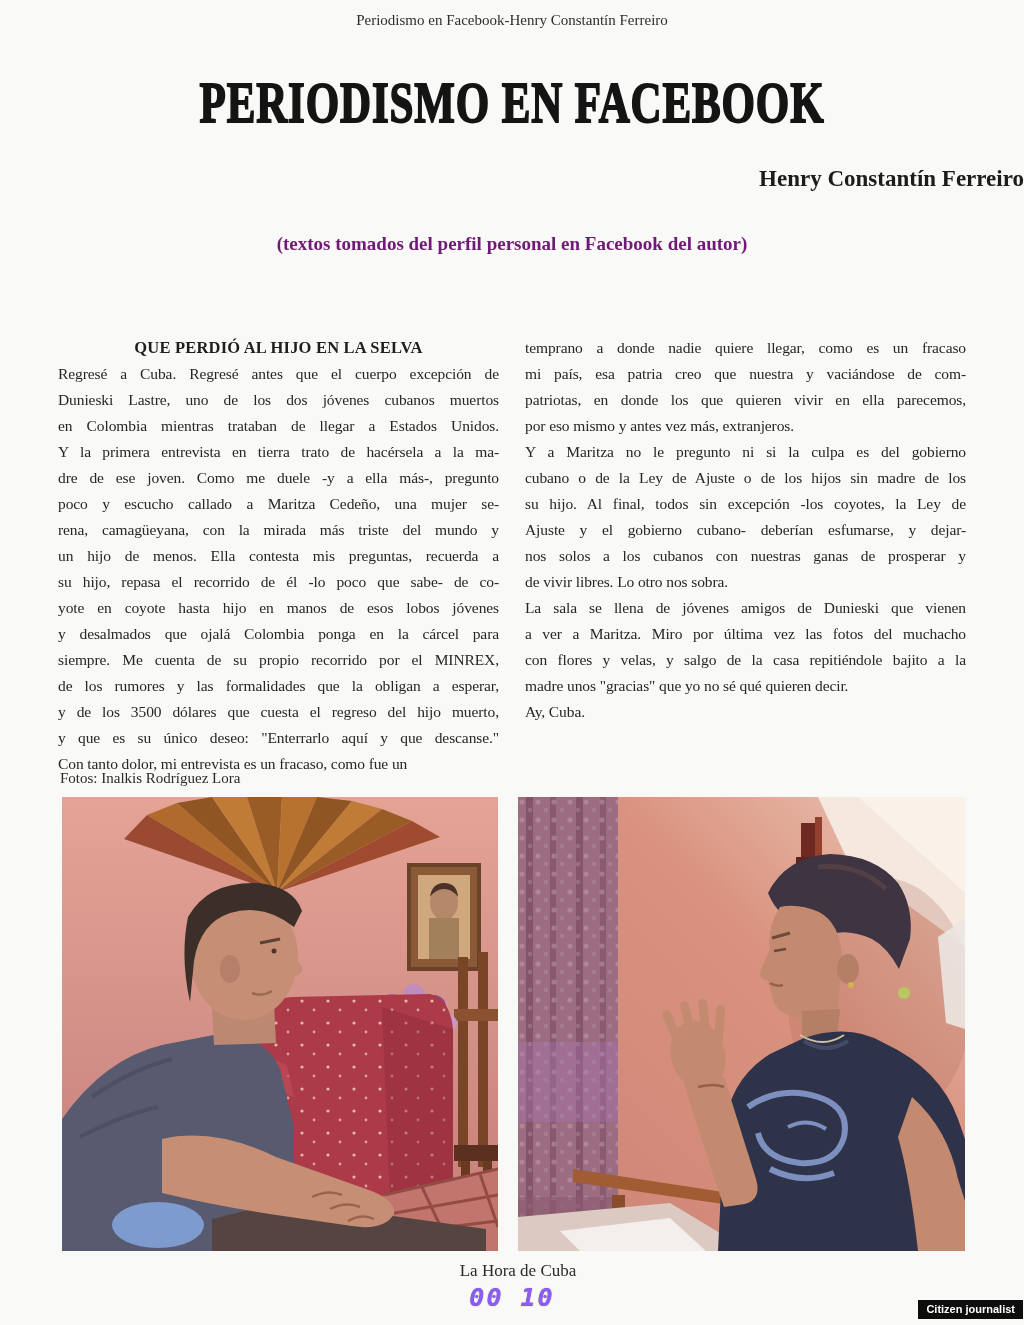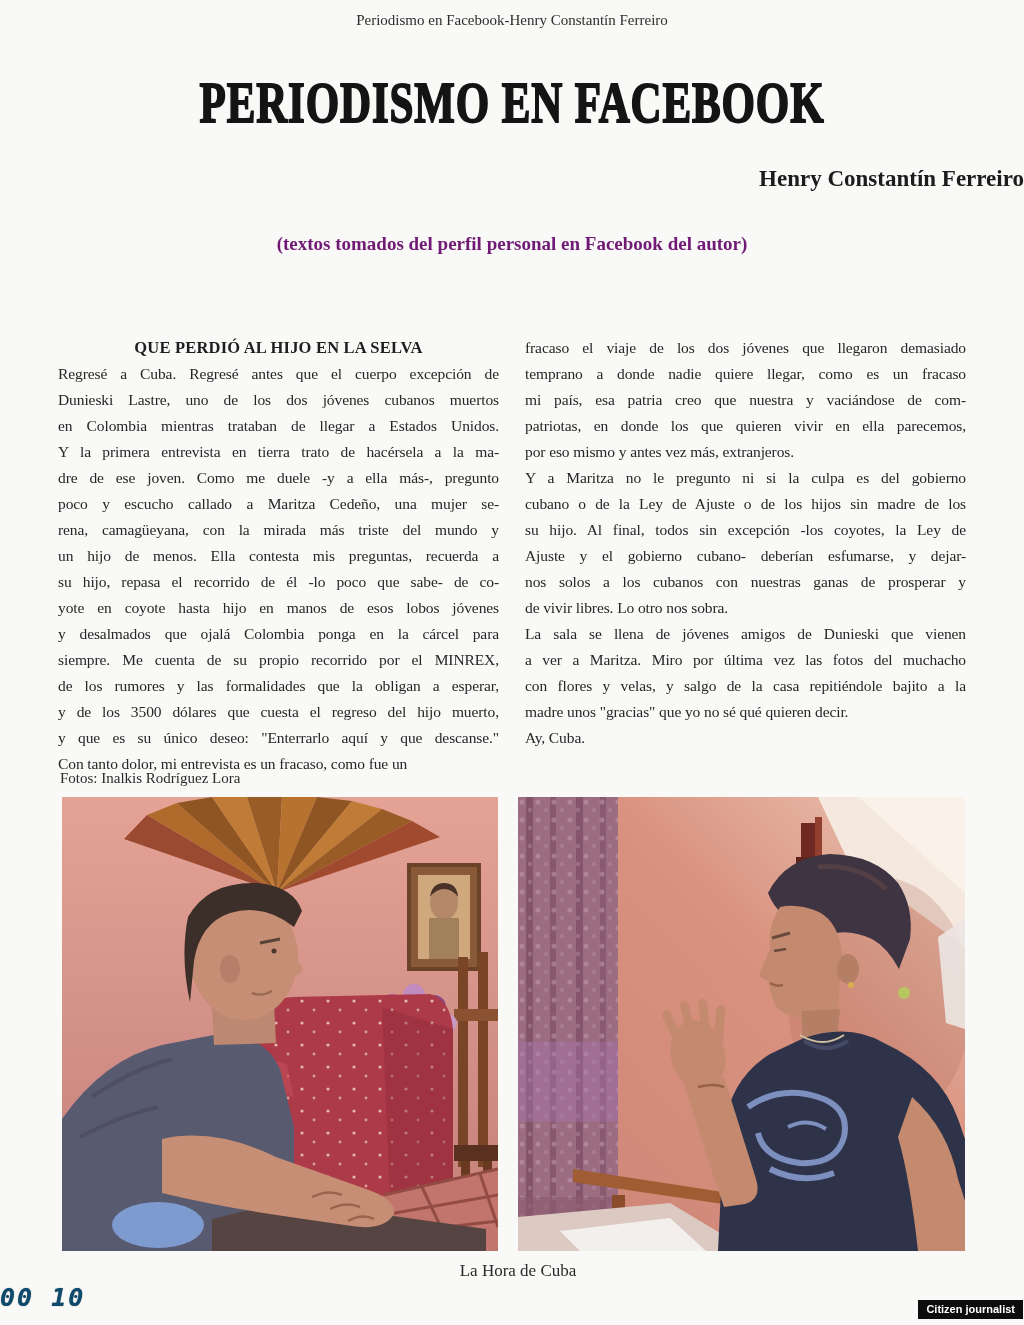--- a/index.html
+++ b/index.html
@@ -18,23 +18,23 @@
   .col{width:441px;}
   .col-heading{text-align:center;font-weight:bold;font-size:16.5px;line-height:26px;
         letter-spacing:.2px;color:#1e1e1e;}
   .tline{font-size:15.5px;line-height:26px;letter-spacing:-.1px;color:#262626;
         text-align:justify;text-align-last:justify;}
   .tline.para-end{text-align-last:left;}
   .photo-credit{position:absolute;top:770px;left:60px;font-size:15px;color:#2a2a2a;}
   .photos{position:absolute;top:797px;left:62px;display:flex;gap:20px;}
   .photos svg{display:block;}
   .footer-pub{position:absolute;top:1261px;left:0;right:0;text-align:center;font-size:17px;padding-left:12px;}
-  .footer-num{position:absolute;top:1283px;left:0;right:0;
+  .footer-num{position:absolute;top:1283px;left:0;right:0;text-align:center;
         font-family:"DejaVu Sans Mono",monospace;font-size:25px;font-weight:bold;
-        font-style:italic;letter-spacing:2px;color:#0c4a6e;text-shadow:0 0 1px #666;}
+        font-style:italic;letter-spacing:2px;color:#8b5cf6;text-shadow:0 0 1px #666;}
   .badge{position:absolute;top:1300px;right:1px;background:#0d0d0d;color:#ffffff;
         font-family:"Liberation Sans",sans-serif;font-size:11px;font-weight:bold;
         padding:3px 8px 4px;}
 </style>
 </head>
 <body>
 
 <div class="page">
 
   <div class="running-header">Periodismo en Facebook-Henry Constantín Ferreiro</div>
@@ -62,21 +62,20 @@
           <div class="tline">y desalmados que ojalá Colombia ponga en la cárcel para</div>
           <div class="tline">siempre. Me cuenta de su propio recorrido por el MINREX,</div>
           <div class="tline">de los rumores y las formalidades que la obligan a esperar,</div>
           <div class="tline">y de los 3500 dólares que cuesta el regreso del hijo muerto,</div>
           <div class="tline">y que es su único deseo: "Enterrarlo aquí y que descanse."</div>
           <div class="tline para-end">Con tanto dolor, mi entrevista es un fracaso, como fue un</div>
         </div>
     </div>
     <div class="col">
       <div>
-          <div class="tline">fracaso el viaje de los dos jóvenes que llegaron demasiado</div>
           <div class="tline">temprano a donde nadie quiere llegar, como es un fracaso</div>
           <div class="tline">mi país, esa patria creo que nuestra y vaciándose de com-</div>
           <div class="tline">patriotas, en donde los que quieren vivir en ella parecemos,</div>
           <div class="tline para-end">por eso mismo y antes vez más, extranjeros.</div>
           <div class="tline">Y a Maritza no le pregunto ni si la culpa es del gobierno</div>
           <div class="tline">cubano o de la Ley de Ajuste o de los hijos sin madre de los</div>
           <div class="tline">su hijo. Al final, todos sin excepción -los coyotes, la Ley de</div>
           <div class="tline">Ajuste y el gobierno cubano- deberían esfumarse, y dejar-</div>
           <div class="tline">nos solos a los cubanos con nuestras ganas de prosperar y</div>
           <div class="tline para-end">de vivir libres. Lo otro nos sobra.</div>

